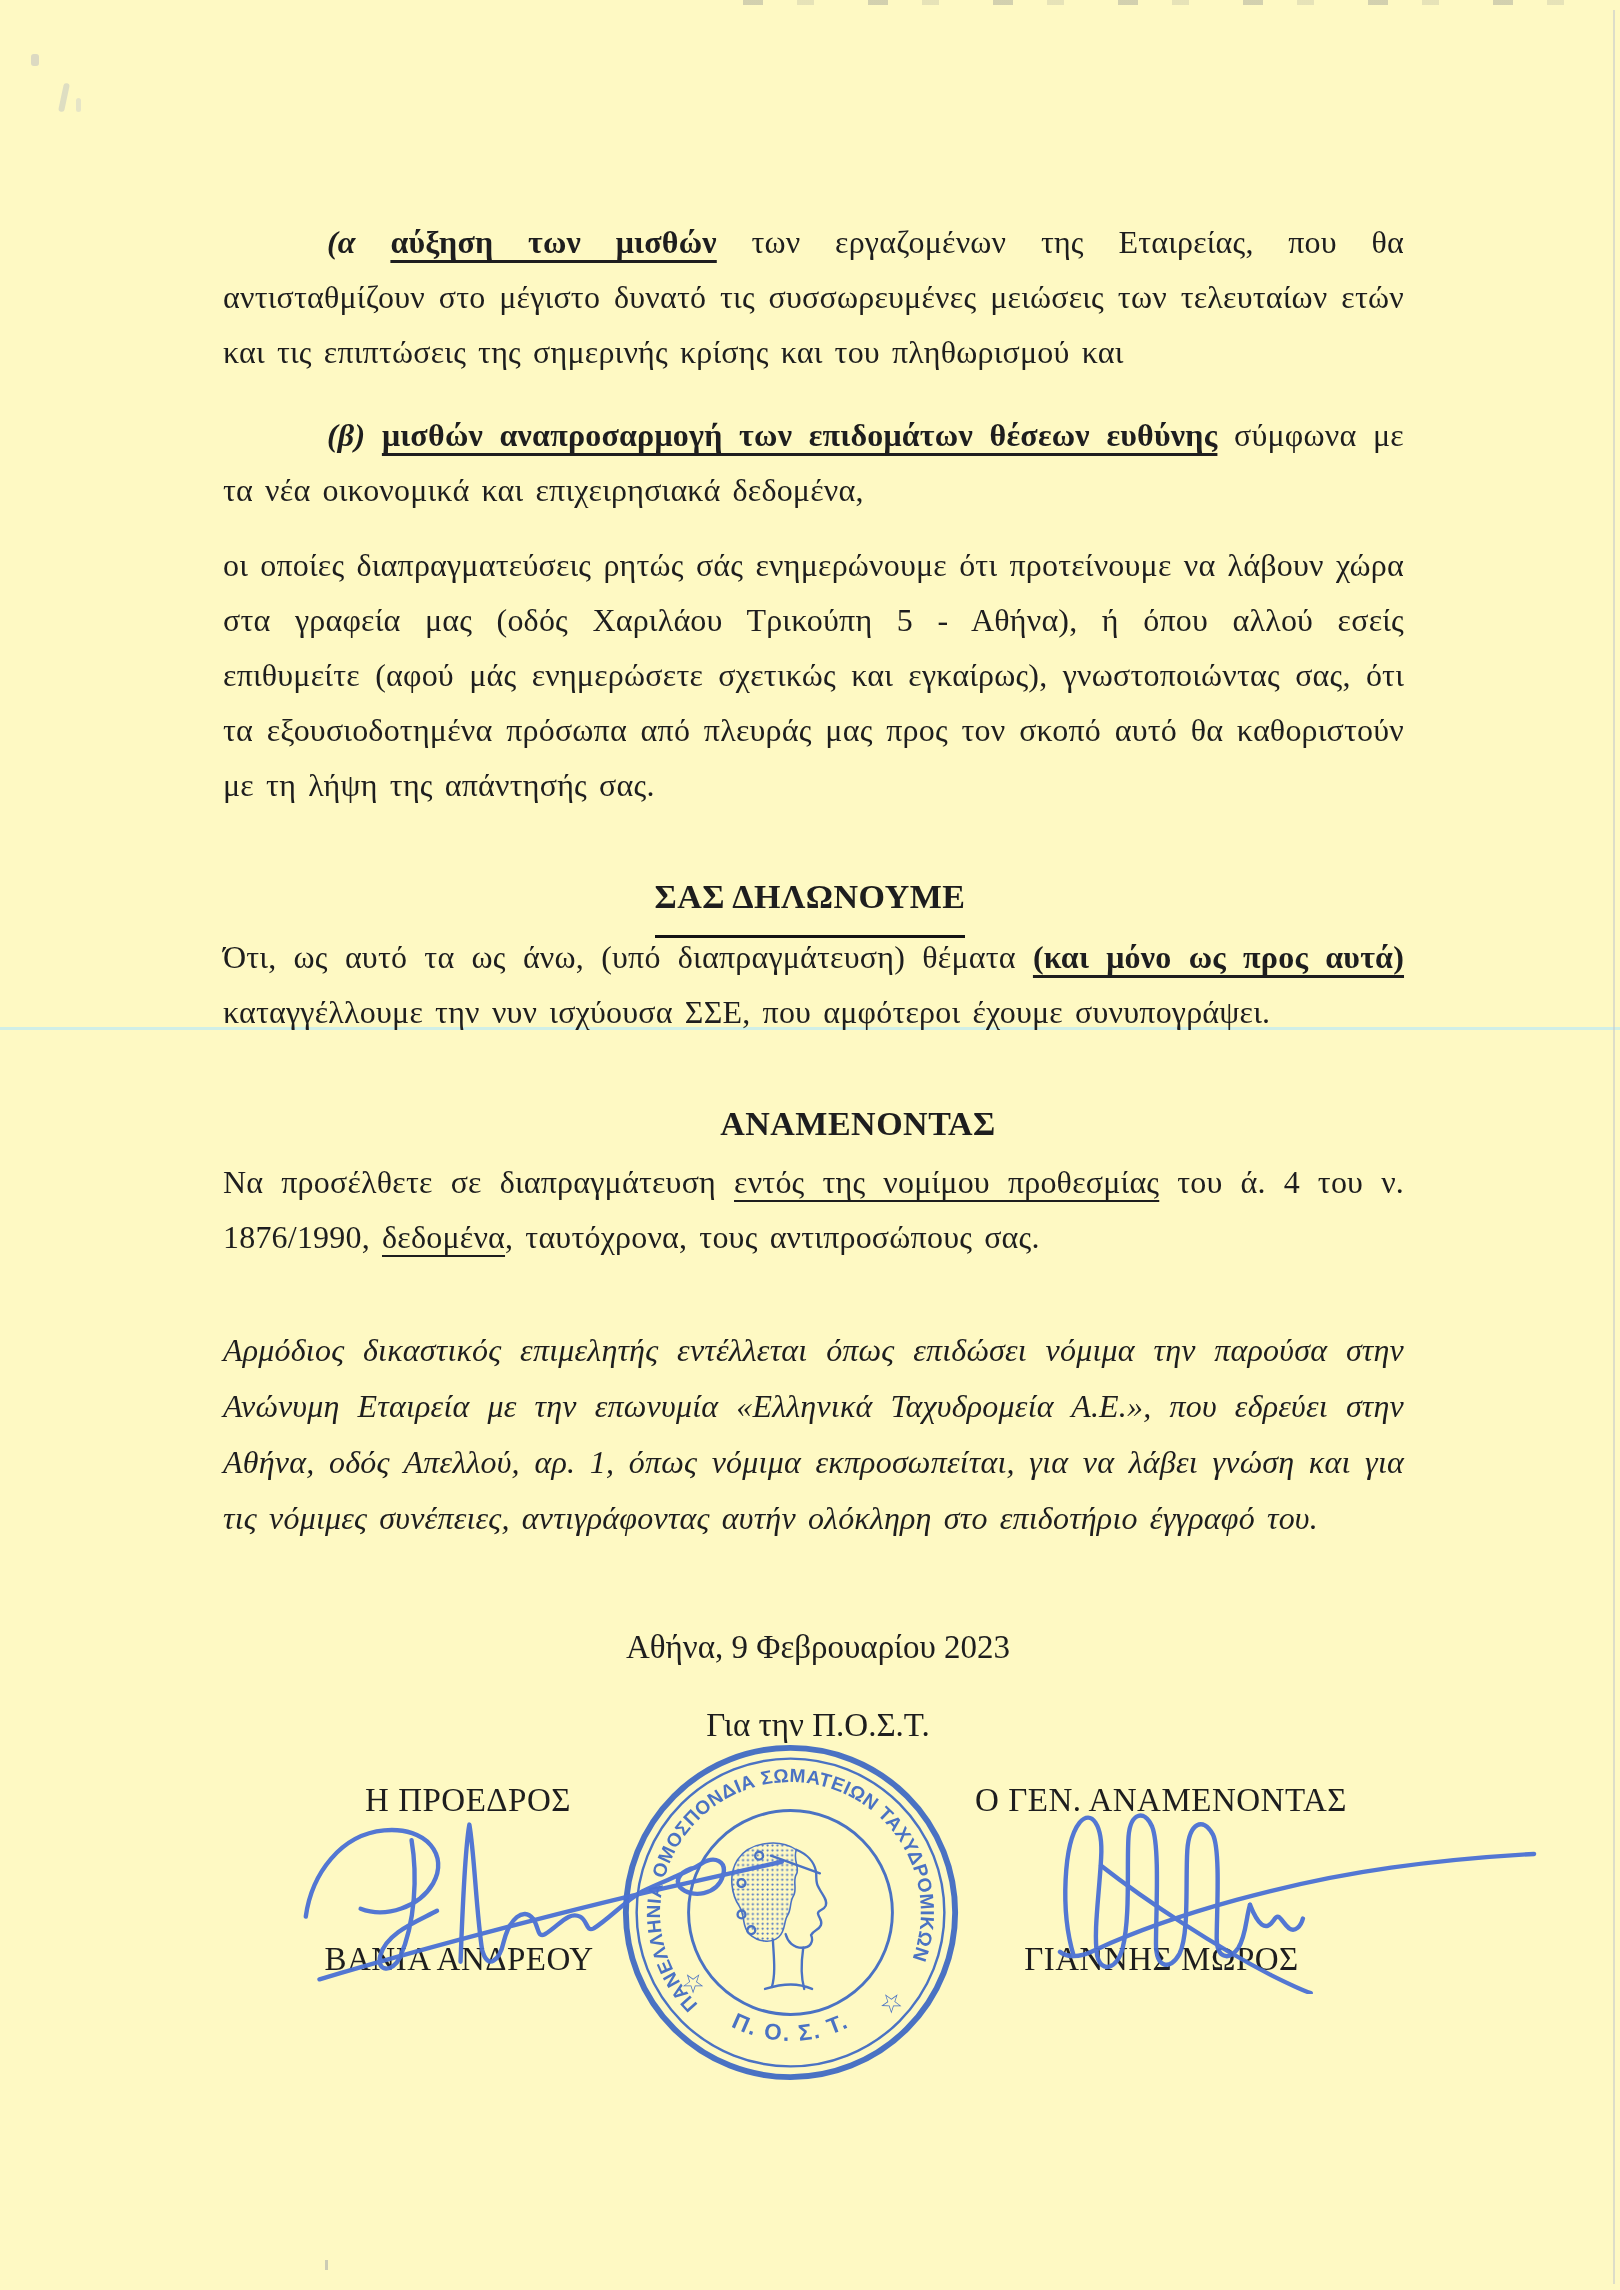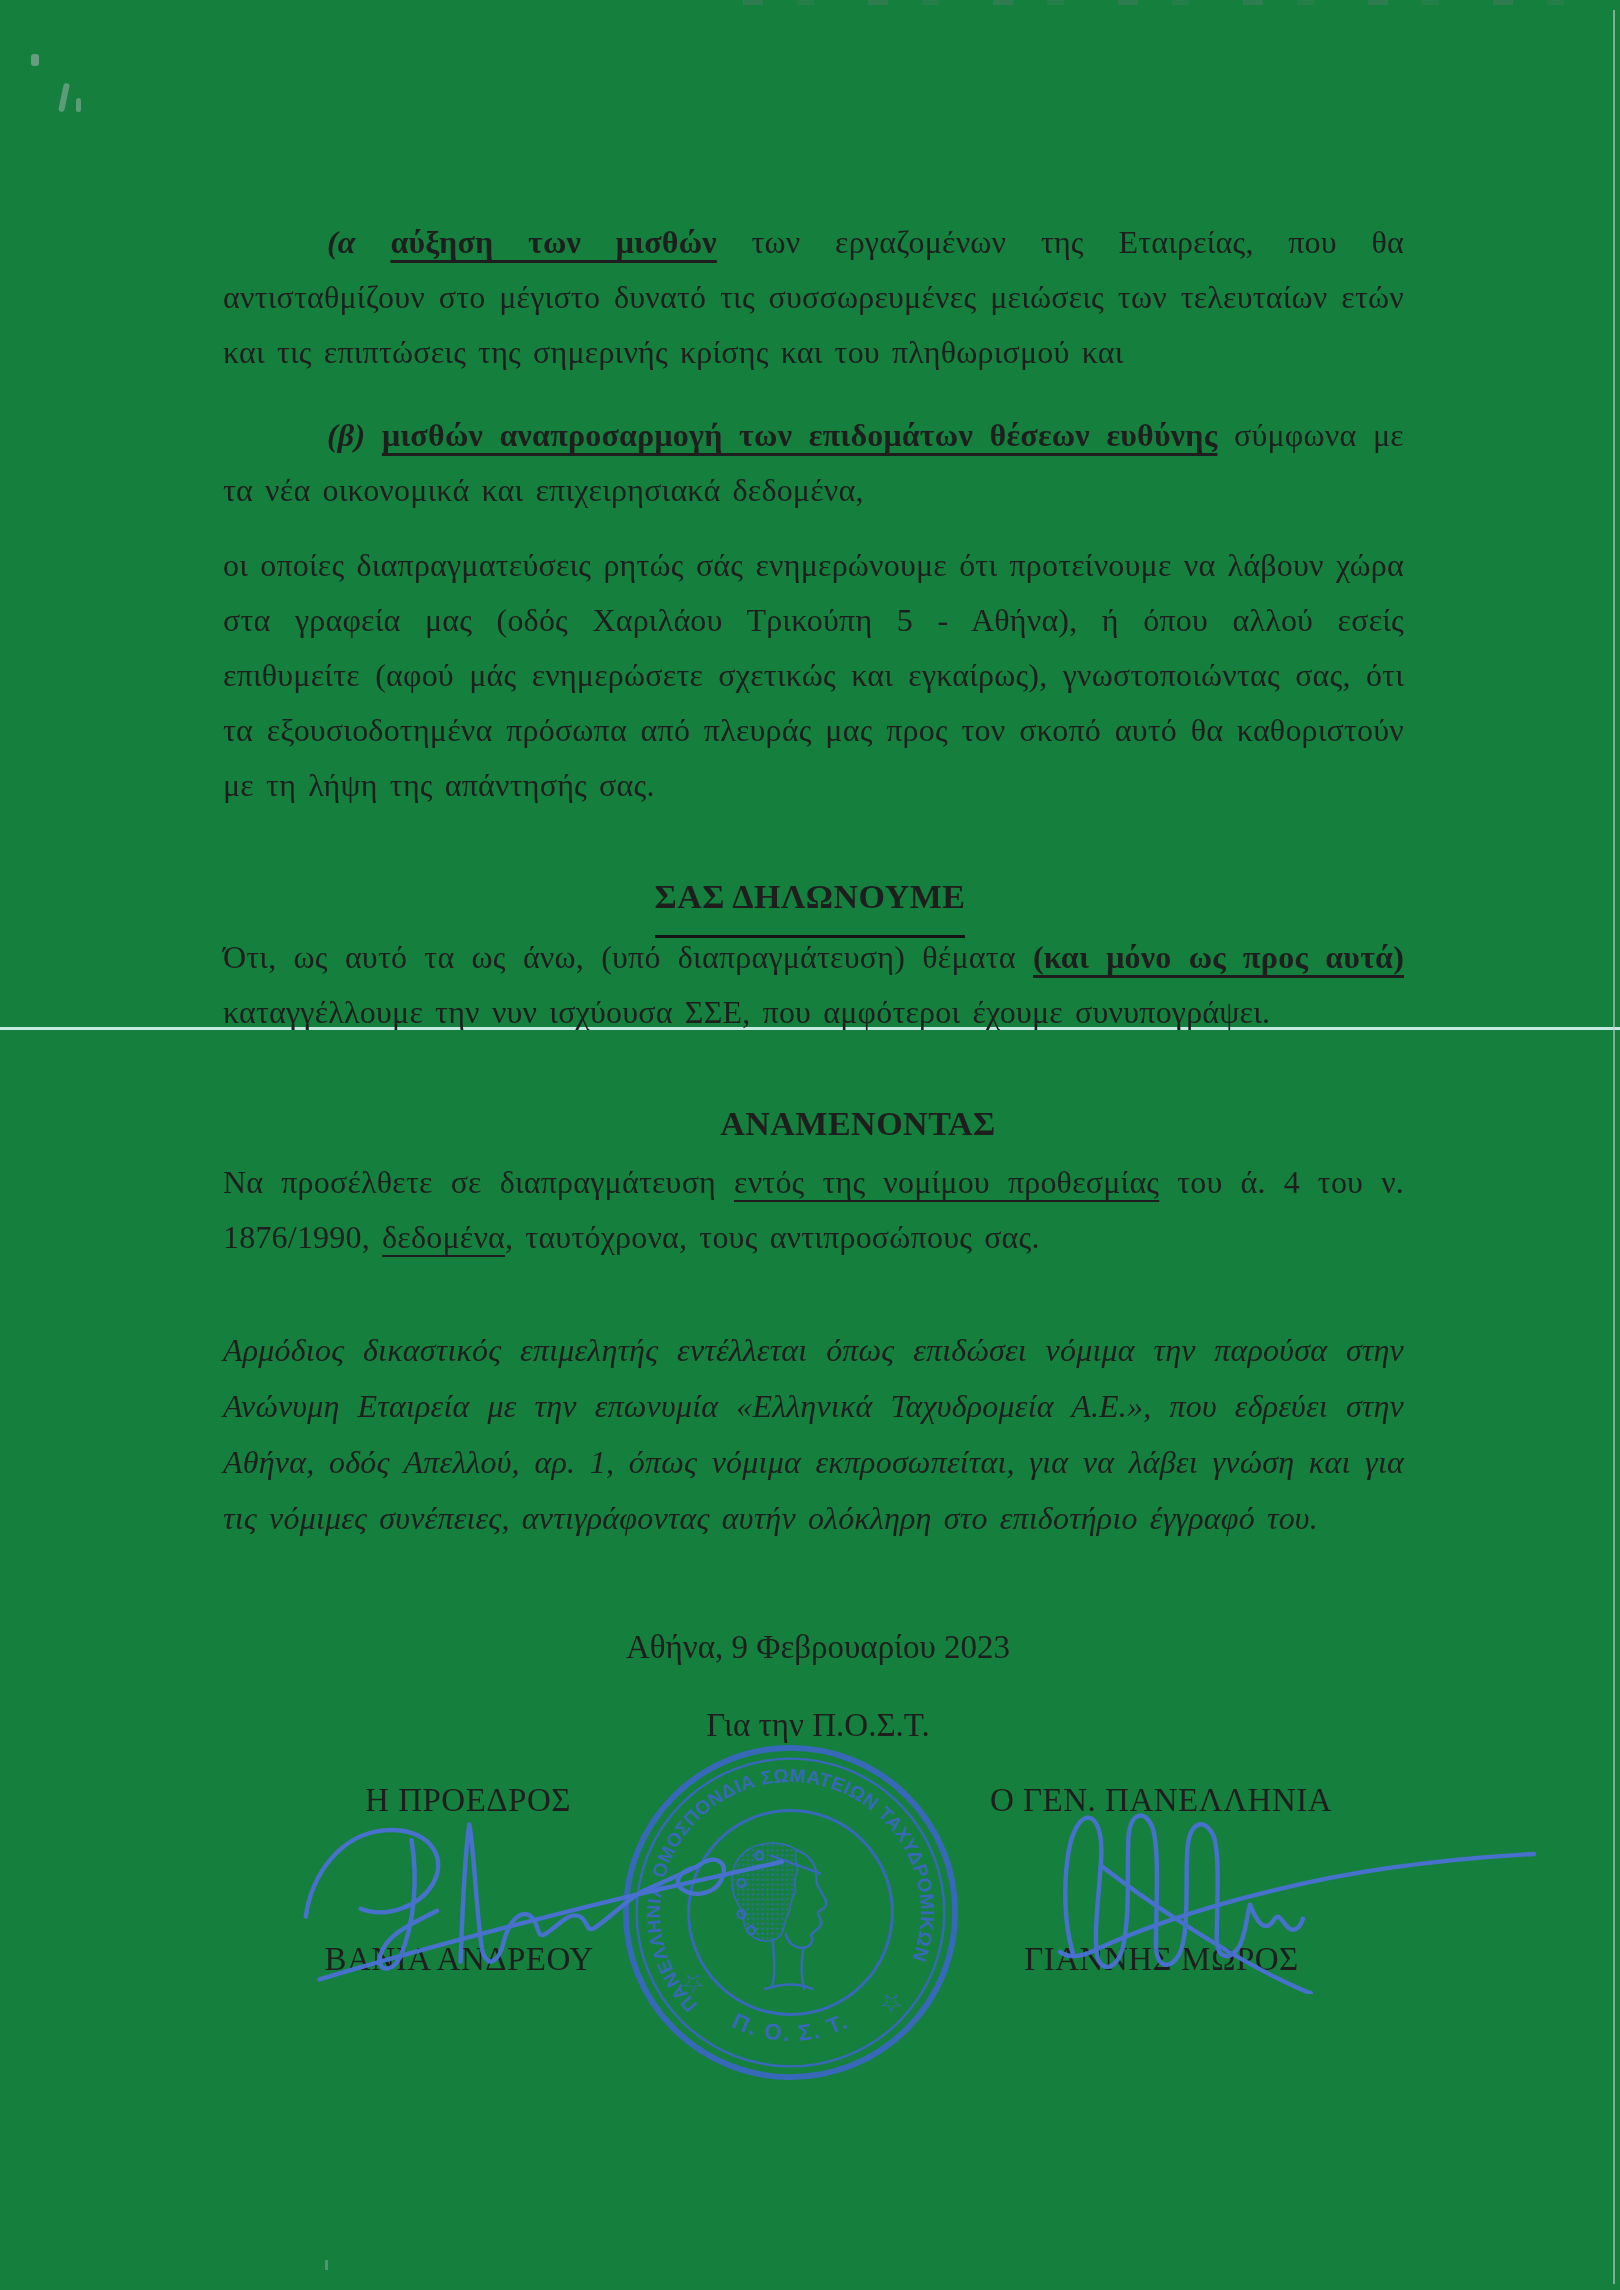--- a/index.html
+++ b/index.html
@@ -1,17 +1,17 @@
 <!DOCTYPE html>
 <html><head>
 <meta charset="utf-8">
 <style>
   html,body{margin:0;padding:0;background:#e8e8e8;}
   .page{
-    position:relative;width:1620px;height:2291px;background:#15803d;
+    position:relative;width:1620px;height:2291px;background:#fef9c3;
     font-family:"Liberation Serif","DejaVu Serif",serif;color:#1e1e1e;
     overflow:hidden;margin:0 auto;
   }
   .para{
     position:absolute;left:223px;width:1181px;
     font-size:32px;line-height:55px;text-align:justify;
     word-spacing:3.9px;letter-spacing:0.2px;
   }
   .indent{text-indent:104px;}
   .italic{font-style:italic;line-height:56px;}
@@ -76,21 +76,21 @@
   <div class="para" style="top:1155px;">
     <span>Να προσέλθετε σε διαπραγμάτευση </span><span class="u">εντός της νομίμου προθεσμίας</span><span> του ά. 4 του ν. 1876/1990, </span><span class="u">δεδομένα</span><span>, ταυτόχρονα, τους αντιπροσώπους σας.</span>
   </div>
 
   <div class="para italic" style="top:1322px;">Αρμόδιος δικαστικός επιμελητής εντέλλεται όπως επιδώσει νόμιμα την παρούσα στην Ανώνυμη Εταιρεία με την επωνυμία «Ελληνικά Ταχυδρομεία Α.Ε.», που εδρεύει στην Αθήνα, οδός Απελλού, αρ. 1, όπως νόμιμα εκπροσωπείται, για να λάβει γνώση και για τις νόμιμες συνέπειες, αντιγράφοντας αυτήν ολόκληρη στο επιδοτήριο έγγραφό του.</div>
 
   <div class="centerline" style="top:1629px;">Αθήνα, 9 Φεβρουαρίου 2023</div>
   <div class="centerline" style="top:1707px;">Για την Π.Ο.Σ.Τ.</div>
 
   <div class="sig-label" style="top:1782px;left:321px;width:294px;">Η ΠΡΟΕΔΡΟΣ</div>
-  <div class="sig-label" style="top:1782px;left:965px;width:392px;">Ο ΓΕΝ. ΠΑΝΕΛΛΗΝΙΑ</div>
+  <div class="sig-label" style="top:1782px;left:965px;width:392px;">Ο ΓΕΝ. ΑΝΑΜΕΝΟΝΤΑΣ</div>
   <div class="sig-label" style="top:1941px;left:312px;width:294px;">ΒΑΝΙΑ ΑΝΔΡΕΟΥ</div>
   <div class="sig-label" style="top:1941px;left:995px;width:333px;">ΓΙΑΝΝΗΣ ΜΩΡΟΣ</div>
 
   <svg style="left:619px;top:1741px;" width="343" height="343" viewBox="-175 -175 350 350">
     <defs>
       <path id="ringPath" d="M -94,94 A 133,133 0 1 1 94,94" fill="none"></path>
       <path id="bottomPath" d="M -85,100 A 132,132 0 0 0 85,100" fill="none"></path>
       <pattern id="hairDots" width="5" height="5" patternUnits="userSpaceOnUse">
         <circle cx="1.6" cy="1.6" r="1.15" fill="#3b67c4"></circle>
       </pattern>

